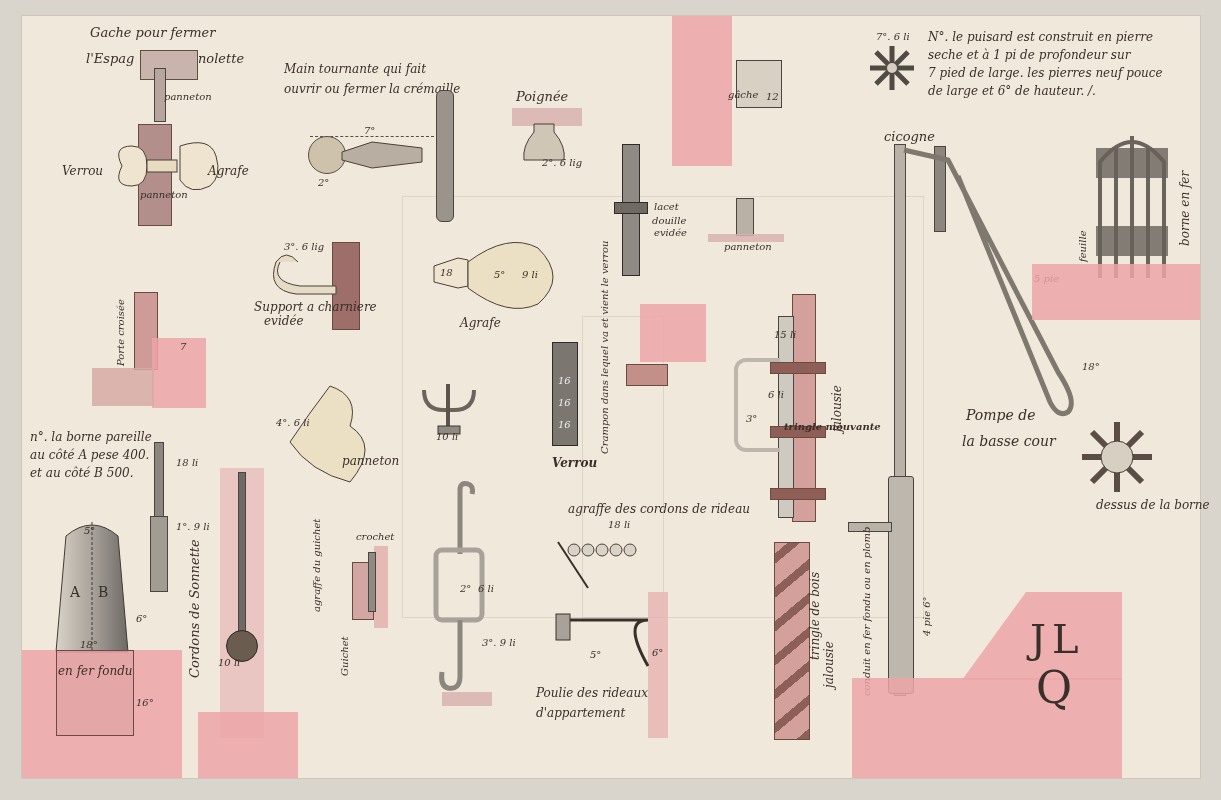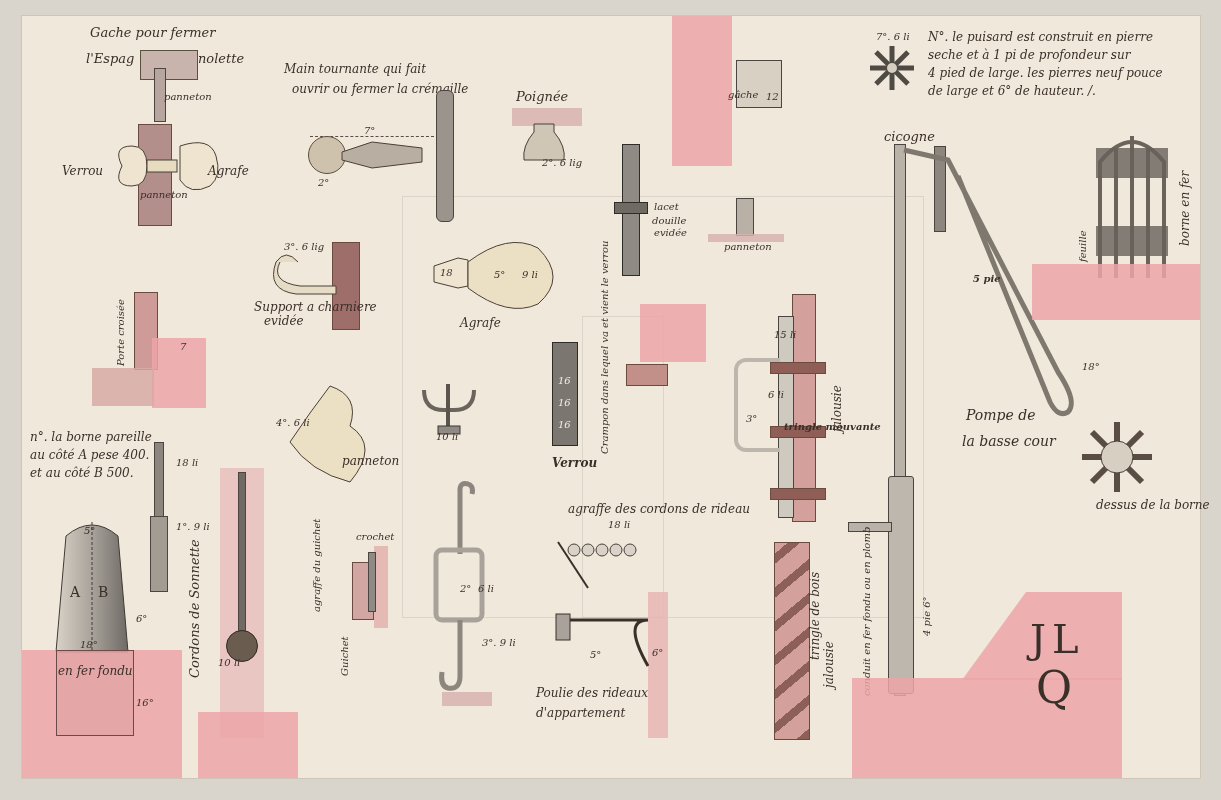--- a/index.html
+++ b/index.html
@@ -38,21 +38,21 @@
   <svg style="left:90px;top:120px;" width="120" height="60">
     <path d="M10 30 q-10 -20 10 -20 q15 0 15 20 q0 20 -15 20 q-20 0 -10 -20 z" fill="#eee4cf" stroke="#4a4036"></path>
     <rect x="35" y="24" width="30" height="12" fill="#e8dcc0" stroke="#4a4036"></rect>
     <path d="M68 10 q30 -10 36 10 q6 20 -6 30 q-20 10 -30 -6 z" fill="#eee4cf" stroke="#4a4036"></path>
   </svg>
   <div class="lbl" style="left:40px;top:148px;">Verrou</div>
   <div class="lbl" style="left:186px;top:148px;">Agrafe</div>
   <div class="lbl small" style="left:118px;top:172px;">panneton</div>
 
   <div class="lbl" style="left:262px;top:46px;">Main tournante qui fait</div>
-  <div class="lbl" style="left:262px;top:66px;margin-left:8px;">ouvrir ou fermer la crémaille</div>
+  <div class="lbl" style="left:262px;top:66px;">ouvrir ou fermer la crémaille</div>
   <div class="dim" style="left:288px;top:120px;width:124px;"></div>
   <div class="lbl small" style="left:342px;top:108px;">7°</div>
   <div class="brass" style="left:286px;top:120px;width:36px;height:36px;border-radius:50%;background:#cfc2ac;"></div>
   <svg style="left:320px;top:122px;" width="110" height="40">
     <path d="M0 14 L30 4 L80 10 L80 24 L30 30 L0 22 z" fill="#b9aea2" stroke="#4a4036"></path>
   </svg>
   <div class="metal" style="left:414px;top:74px;width:16px;height:130px;background:#9a948c;border-radius:6px;"></div>
   <div class="lbl small" style="left:296px;top:160px;">2°</div>
 
   <div class="lbl" style="left:494px;top:74px;font-size:13px;">Poignée</div>
@@ -213,21 +213,21 @@
   <div class="wood" style="left:752px;top:526px;width:34px;height:196px;background:repeating-linear-gradient(-40deg,#8c5f58 0 8px,#d3a09b 8px 26px);"></div>
   <div class="lbl vert" style="left:786px;top:560px;height:84px;">tringle de bois</div>
   <div class="lbl vert" style="left:800px;top:612px;height:60px;">jalousie</div>
 
   <div class="lbl" style="left:862px;top:114px;font-size:13px;">cicogne</div>
   <div class="metal" style="left:872px;top:128px;width:10px;height:550px;background:#b8b2a8;"></div>
   <div class="metal" style="left:912px;top:130px;width:10px;height:84px;background:#8c867e;"></div>
   <svg style="left:876px;top:130px;" width="220" height="280">
     <path d="M6 4 L50 14 L160 226 q20 30 10 40 q-10 6 -18 -10 L60 30" fill="none" stroke="#7e786e" stroke-width="5"></path>
   </svg>
-  <div class="lbl small" style="left:951px;top:256px;font-weight:bold;">5 pie</div>
+  <div class="lbl small" style="left:1012px;top:256px;">5 pie</div>
   <div class="lbl small" style="left:1060px;top:344px;">18°</div>
 
   <div class="metal" style="left:866px;top:460px;width:24px;height:216px;background:#bdb7ad;border-radius:3px;"></div>
   <div class="metal" style="left:826px;top:506px;width:42px;height:8px;background:#b8b2a8;"></div>
   <div class="lbl small vert" style="left:838px;top:520px;height:160px;">conduit en fer fondu ou en plomb</div>
   <div class="lbl small vert" style="left:898px;top:540px;height:80px;">4 pie 6°</div>
 
   <div class="pink" style="left:830px;top:662px;width:270px;height:100px;"></div>
   <svg style="left:940px;top:572px;" width="160" height="92">
     <path d="M0 92 L64 4 H160 V92 z" fill="#eda5a8" opacity=".85"></path>
@@ -254,21 +254,21 @@
     <g stroke="#4f4a44" stroke-width="5">
       <line x1="22" y1="0" x2="22" y2="44"></line>
         <line x1="0" y1="22" x2="44" y2="22"></line>
       <line x1="6" y1="6" x2="38" y2="38"></line>
         <line x1="38" y1="6" x2="6" y2="38"></line>
     </g>
     <circle cx="22" cy="22" r="5" fill="#d6cfc2"></circle>
   </svg>
   <div class="lbl" style="left:906px;top:14px;">N°. le puisard est construit en pierre</div>
   <div class="lbl" style="left:906px;top:32px;">seche et à 1 pi de profondeur sur</div>
-  <div class="lbl" style="left:906px;top:50px;">4 pied de large. les pierres neuf pouce</div>
+  <div class="lbl" style="left:906px;top:50px;">7 pied de large. les pierres neuf pouce</div>
   <div class="lbl" style="left:906px;top:68px;">de large et 6° de hauteur. /.</div>
 
   <svg style="left:1070px;top:106px;" width="80" height="160">
     <g fill="none" stroke="#6a645c" stroke-width="4">
       <path d="M8 156 V40 q32 -40 64 0 V156"></path>
       <line x1="24" y1="24" x2="24" y2="156"></line>
         <line x1="40" y1="14" x2="40" y2="156"></line>
         <line x1="56" y1="24" x2="56" y2="156"></line>
     </g>
     <rect x="4" y="26" width="72" height="30" fill="#66605a" opacity=".8"></rect>

